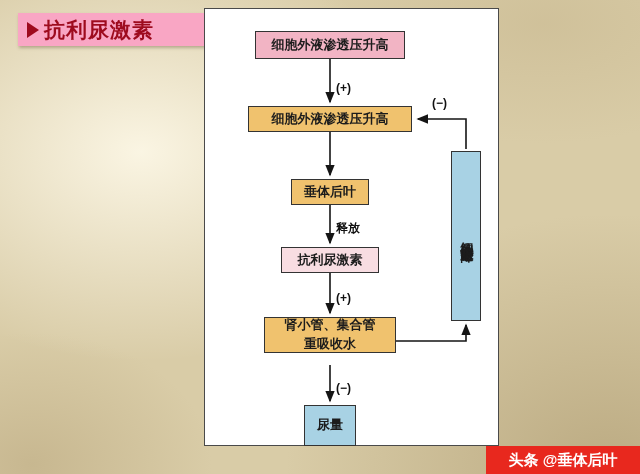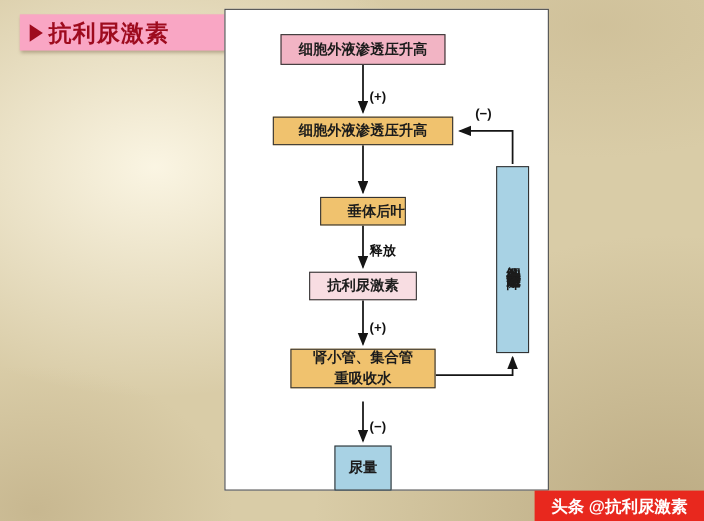--- a/index.html
+++ b/index.html
@@ -105,21 +105,21 @@
     </svg>
 
     <div class="node node-1" style="background-color: rgb(242, 180, 196);">
       <span>细胞外液渗透压升高</span>
     </div>
 
     <div class="node node-2" style="background-color: rgb(240, 194, 110);">
       <span>细胞外液渗透压升高</span>
     </div>
 
-    <div class="node node-3" style="background-color: rgb(240, 194, 110); align-items: flex-end;">
+    <div class="node node-3" style="background-color: rgb(240, 194, 110);">
       <span>垂体后叶</span>
     </div>
 
     <div class="node node-4" style="background-color: rgb(248, 221, 226);">
       <span>抗利尿激素</span>
     </div>
 
     <div class="node node-5" style="background-color: rgb(240, 194, 110);">
       <span>肾小管、集合管</span>
       <span>重吸收水</span>
@@ -135,16 +135,16 @@
 
     <div class="elabel elabel-plus1">(+)</div>
     <div class="elabel elabel-rel">释放</div>
     <div class="elabel elabel-plus2">(+)</div>
     <div class="elabel elabel-minus1">(−)</div>
     <div class="elabel elabel-minus2">(−)</div>
 
   </div>
 
   <div class="watermark" style="background-color: rgb(232, 40, 30);">
-    <span>头条 @抗利尿激素</span>
+    <span>头条 @垂体后叶</span>
   </div>
 
 </div>
 
 </body></html>

